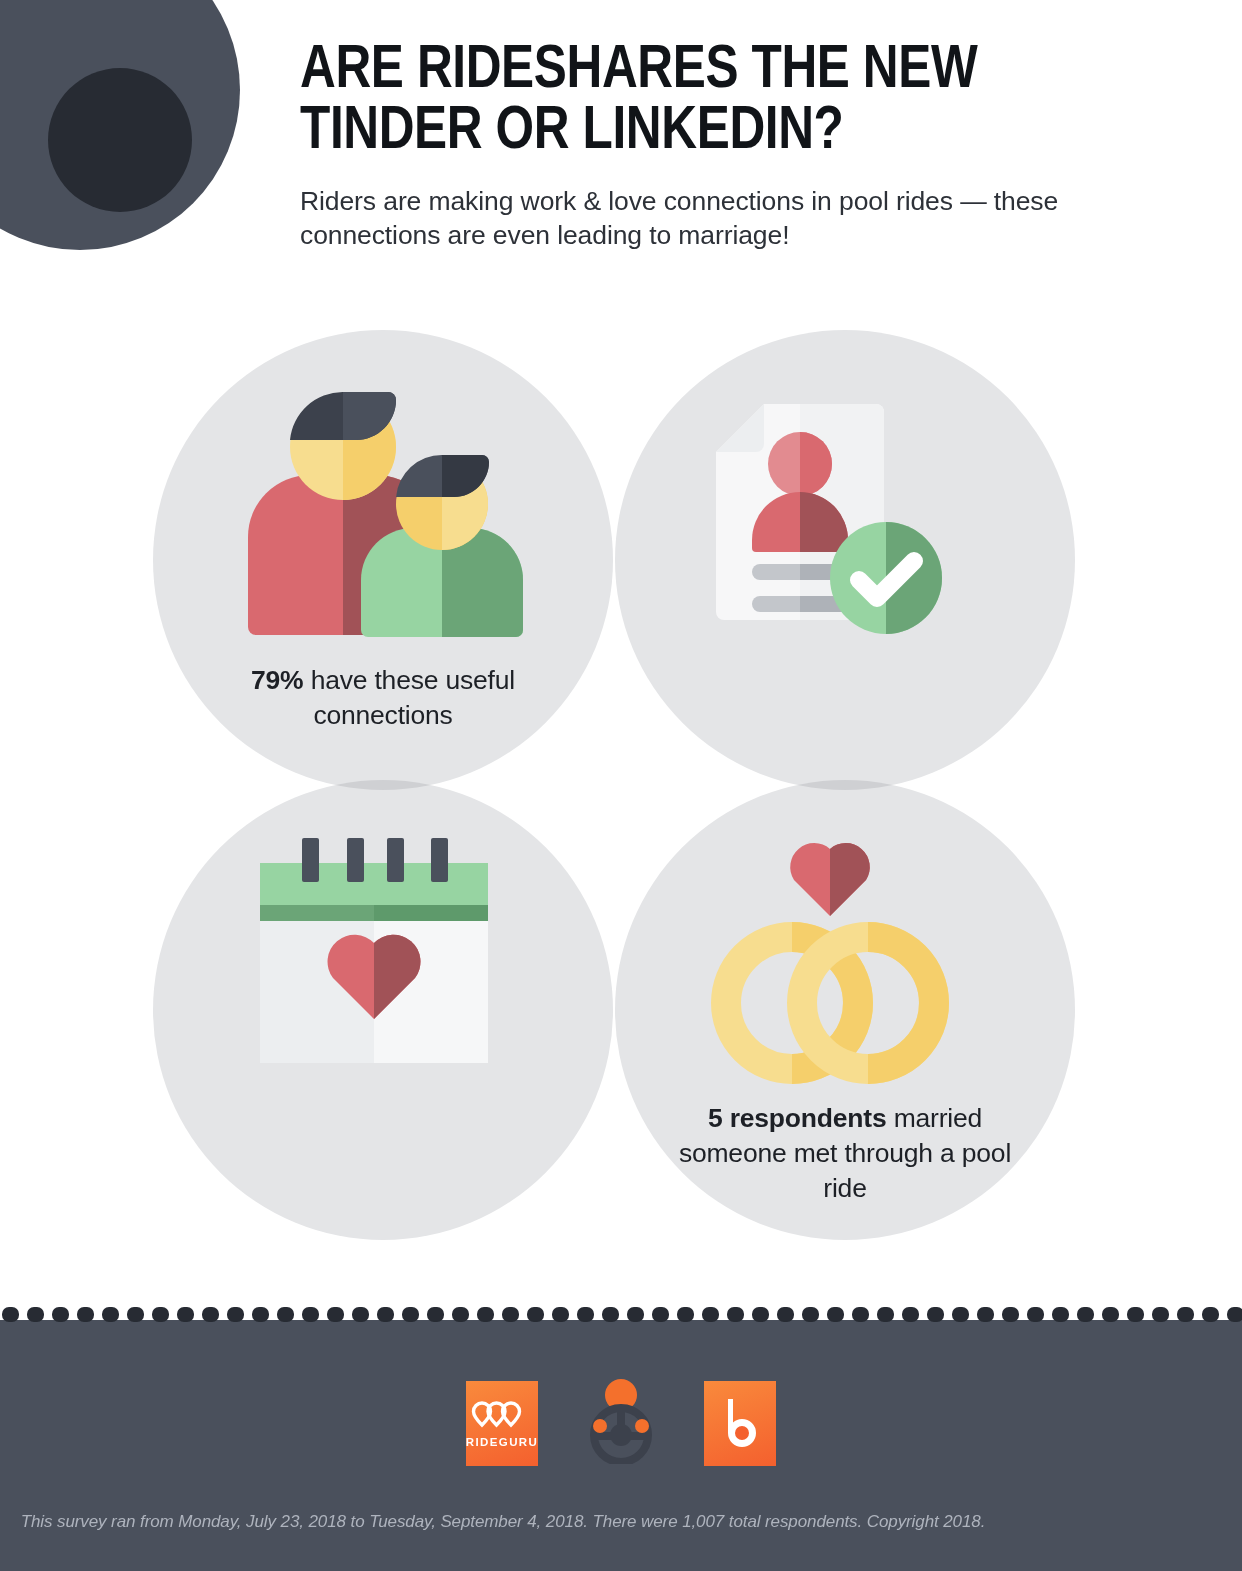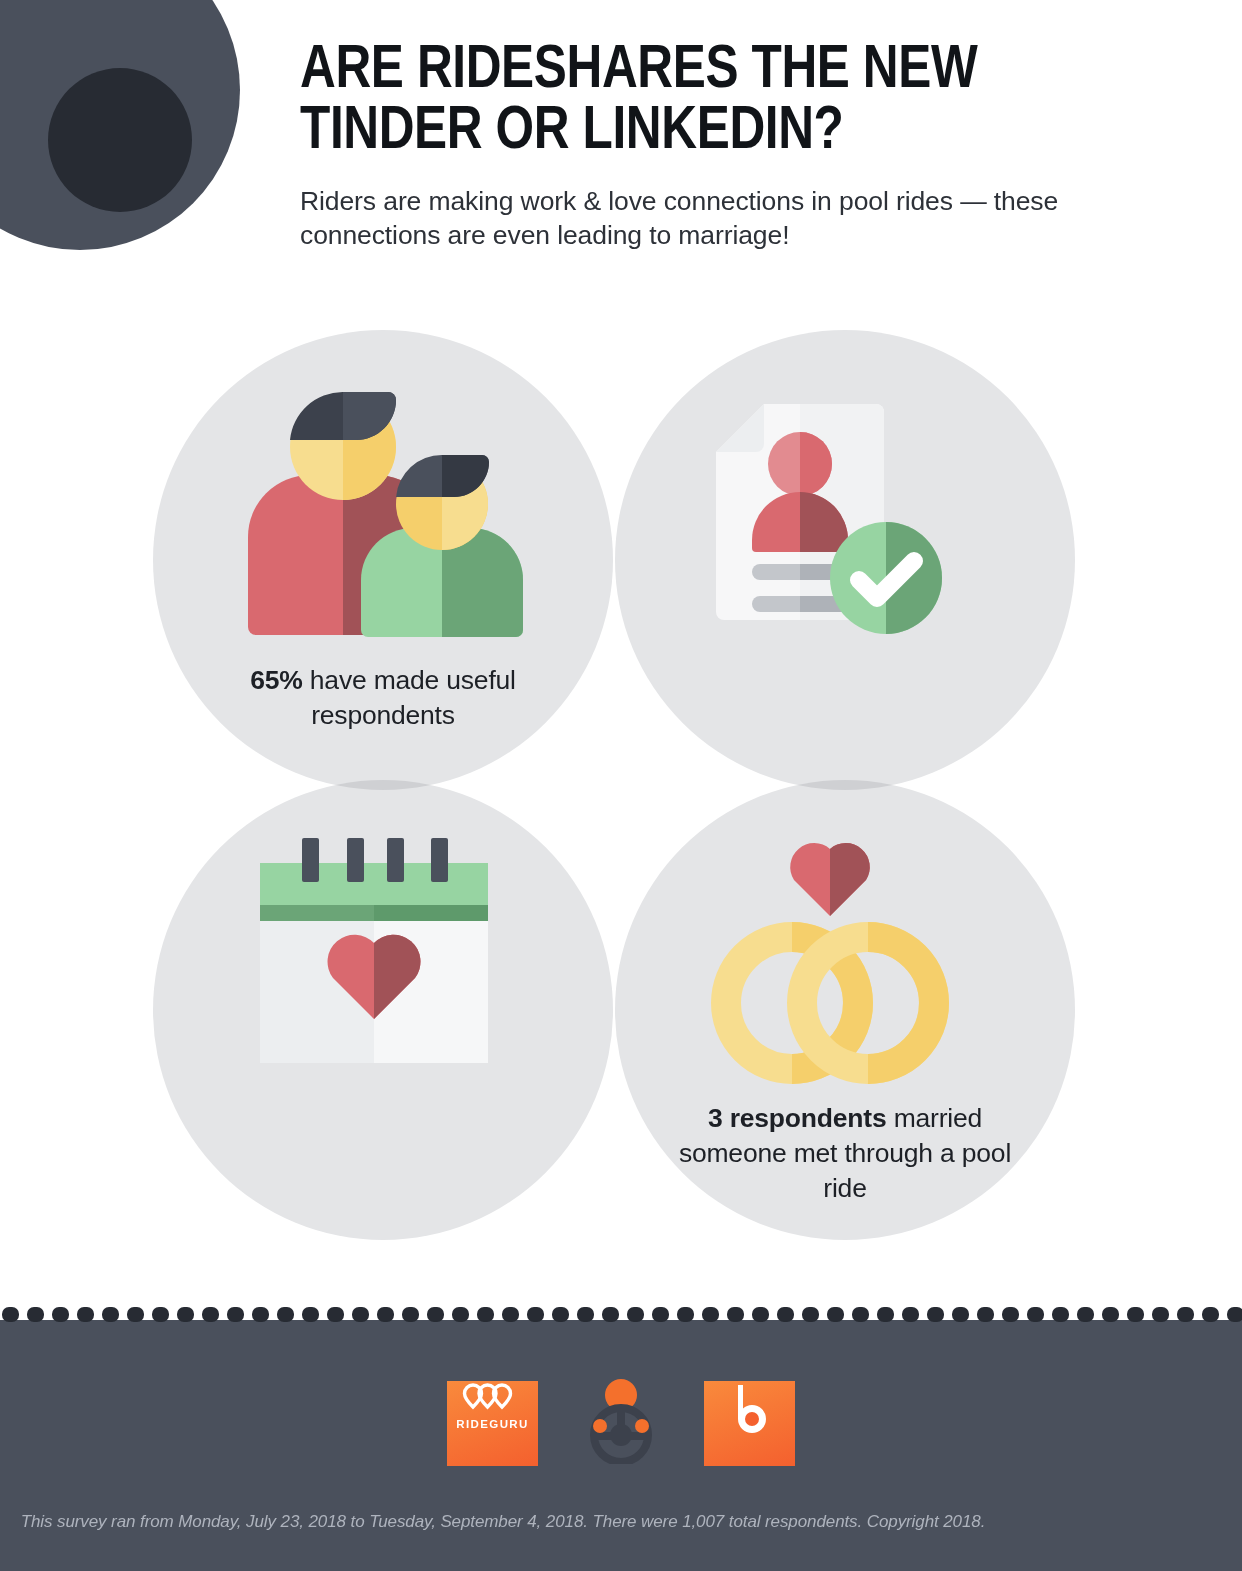--- a/index.html
+++ b/index.html
@@ -129,26 +129,27 @@
     position: absolute;
     left: 0;
     top: 1378px;
     width: 1242px;
     display: flex;
     justify-content: center;
     align-items: center;
     gap: 44px;
   }
   .logo-sq {
-    width: 91px;
+    width: 72px;
     height: 85px;
     background: linear-gradient(160deg, #f98a3c 0%, #f4602e 100%);
     display: flex;
     flex-direction: column;
     align-items: center;
+    justify-content: center;
   }
   .rideguru-word {
     color: #ffffff;
     font-size: 11.5px;
     font-weight: 700;
     letter-spacing: 1.4px;
     margin-top: 3px;
   }
   .footnote {
     position: absolute;
@@ -283,24 +284,24 @@
       <path d="M92 109 a66 66 0 0 1 0 132" fill="none" stroke="#f5cf6b" stroke-width="30"></path>
 
       <circle cx="168" cy="175" r="66" fill="none" stroke="#f7dd8f" stroke-width="30"></circle>
       <path d="M168 109 a66 66 0 0 1 0 132" fill="none" stroke="#f5cf6b" stroke-width="30"></path>
 
       <path d="M130 118 a66 66 0 0 1 0 114 a66 66 0 0 0 0 -114" fill="#f0c85e" opacity="0.55"></path>
     </svg>
   </div>
 
   <div class="stat-label lbl-1">
-    <b>65%</b><span> have made useful respondents</span>
+    <b>79%</b><span> have these useful connections</span>
   </div>
   <div class="stat-label lbl-4">
-    <b>3 respondents</b><span> married someone met through a pool ride</span>
+    <b>5 respondents</b><span> married someone met through a pool ride</span>
   </div>
 
   <div class="footer"></div>
   <div class="dash-strip" id="dashStrip">
       <div class="dash" style="left: 2px;"></div>
       <div class="dash" style="left: 27px;"></div>
       <div class="dash" style="left: 52px;"></div>
       <div class="dash" style="left: 77px;"></div>
       <div class="dash" style="left: 102px;"></div>
       <div class="dash" style="left: 127px;"></div>

